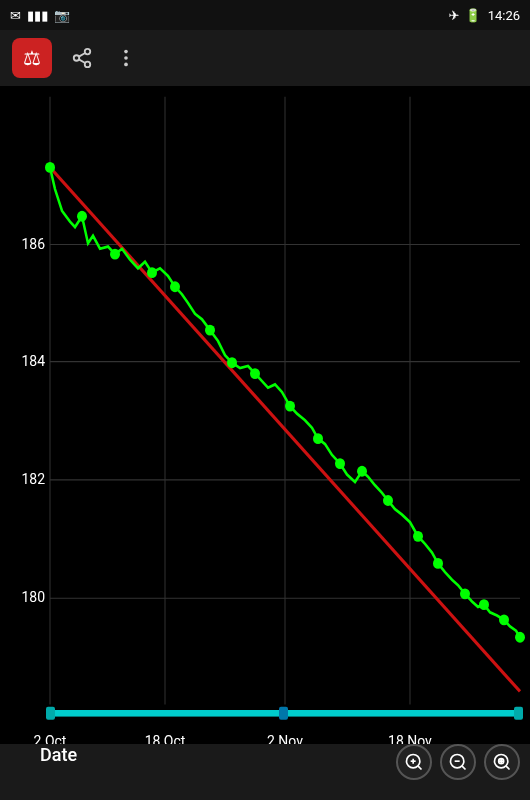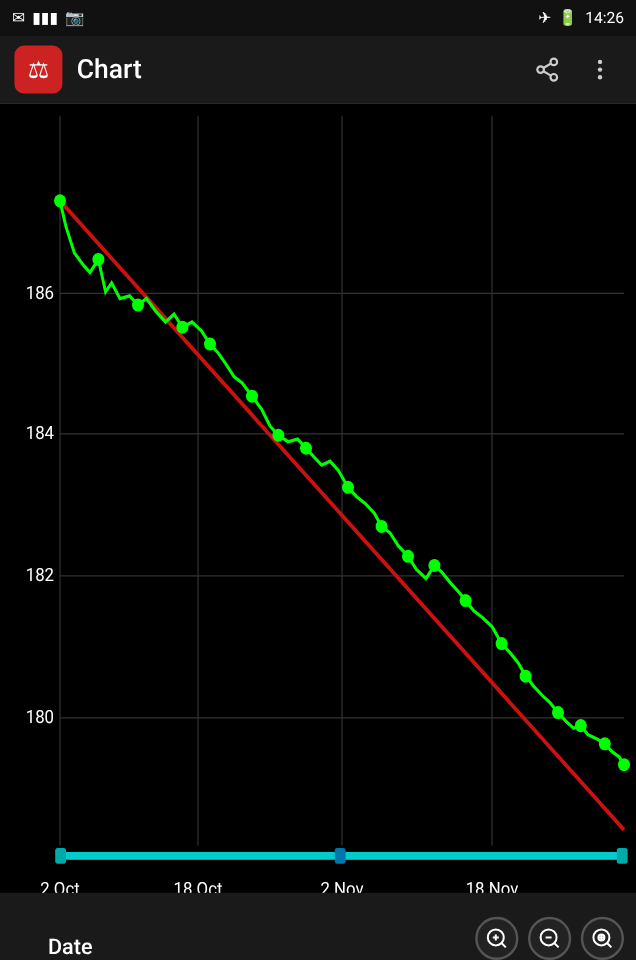--- a/index.html
+++ b/index.html
@@ -72,21 +72,21 @@
       cursor: pointer;
       font-size: 18px;
       color: #ccc;
     }
 
     
     .chart-container {
       position: relative;
       width: 530px;
       height: 714px; 
-      background: #c2410c;
+      background: #15803d;
       overflow: hidden;
     }
 
     .chart-svg {
       position: absolute;
       top: 0;
       left: 0;
       width: 100%;
       height: 100%;
     }
@@ -106,21 +106,21 @@
 
     
     .bottom-bar {
       position: absolute;
       bottom: 0;
       left: 0;
       width: 530px;
       height: 56px;
       background: #1a1a1a;
       display: flex;
-      align-items: flex-end;
+      align-items: flex-start;
     }
 
     .date-label {
       font-size: 18px;
       font-weight: 500;
       color: #fff;
       margin-left: 40px;
       margin-right: 20px;
     }
 
@@ -159,21 +159,20 @@
     <span>✈</span>
     <span>🔋</span>
     <span>14:26</span>
   </div>
 </div>
 
 <div class="app-bar">
   <div class="app-icon">
     <span>⚖</span>
   </div>
-  <div class="app-title">Chart</div>
   <div class="app-bar-actions">
     <div class="icon-btn">
 
       <svg width="22" height="22" viewBox="0 0 24 24" fill="none" stroke="#ccc" stroke-width="2">
         <circle cx="18" cy="5" r="3"></circle>
         <circle cx="6" cy="12" r="3"></circle>
         <circle cx="18" cy="19" r="3"></circle>
         <line x1="8.59" y1="13.51" x2="15.42" y2="17.49"></line>
         <line x1="15.41" y1="6.51" x2="8.59" y2="10.49"></line>
       </svg>

